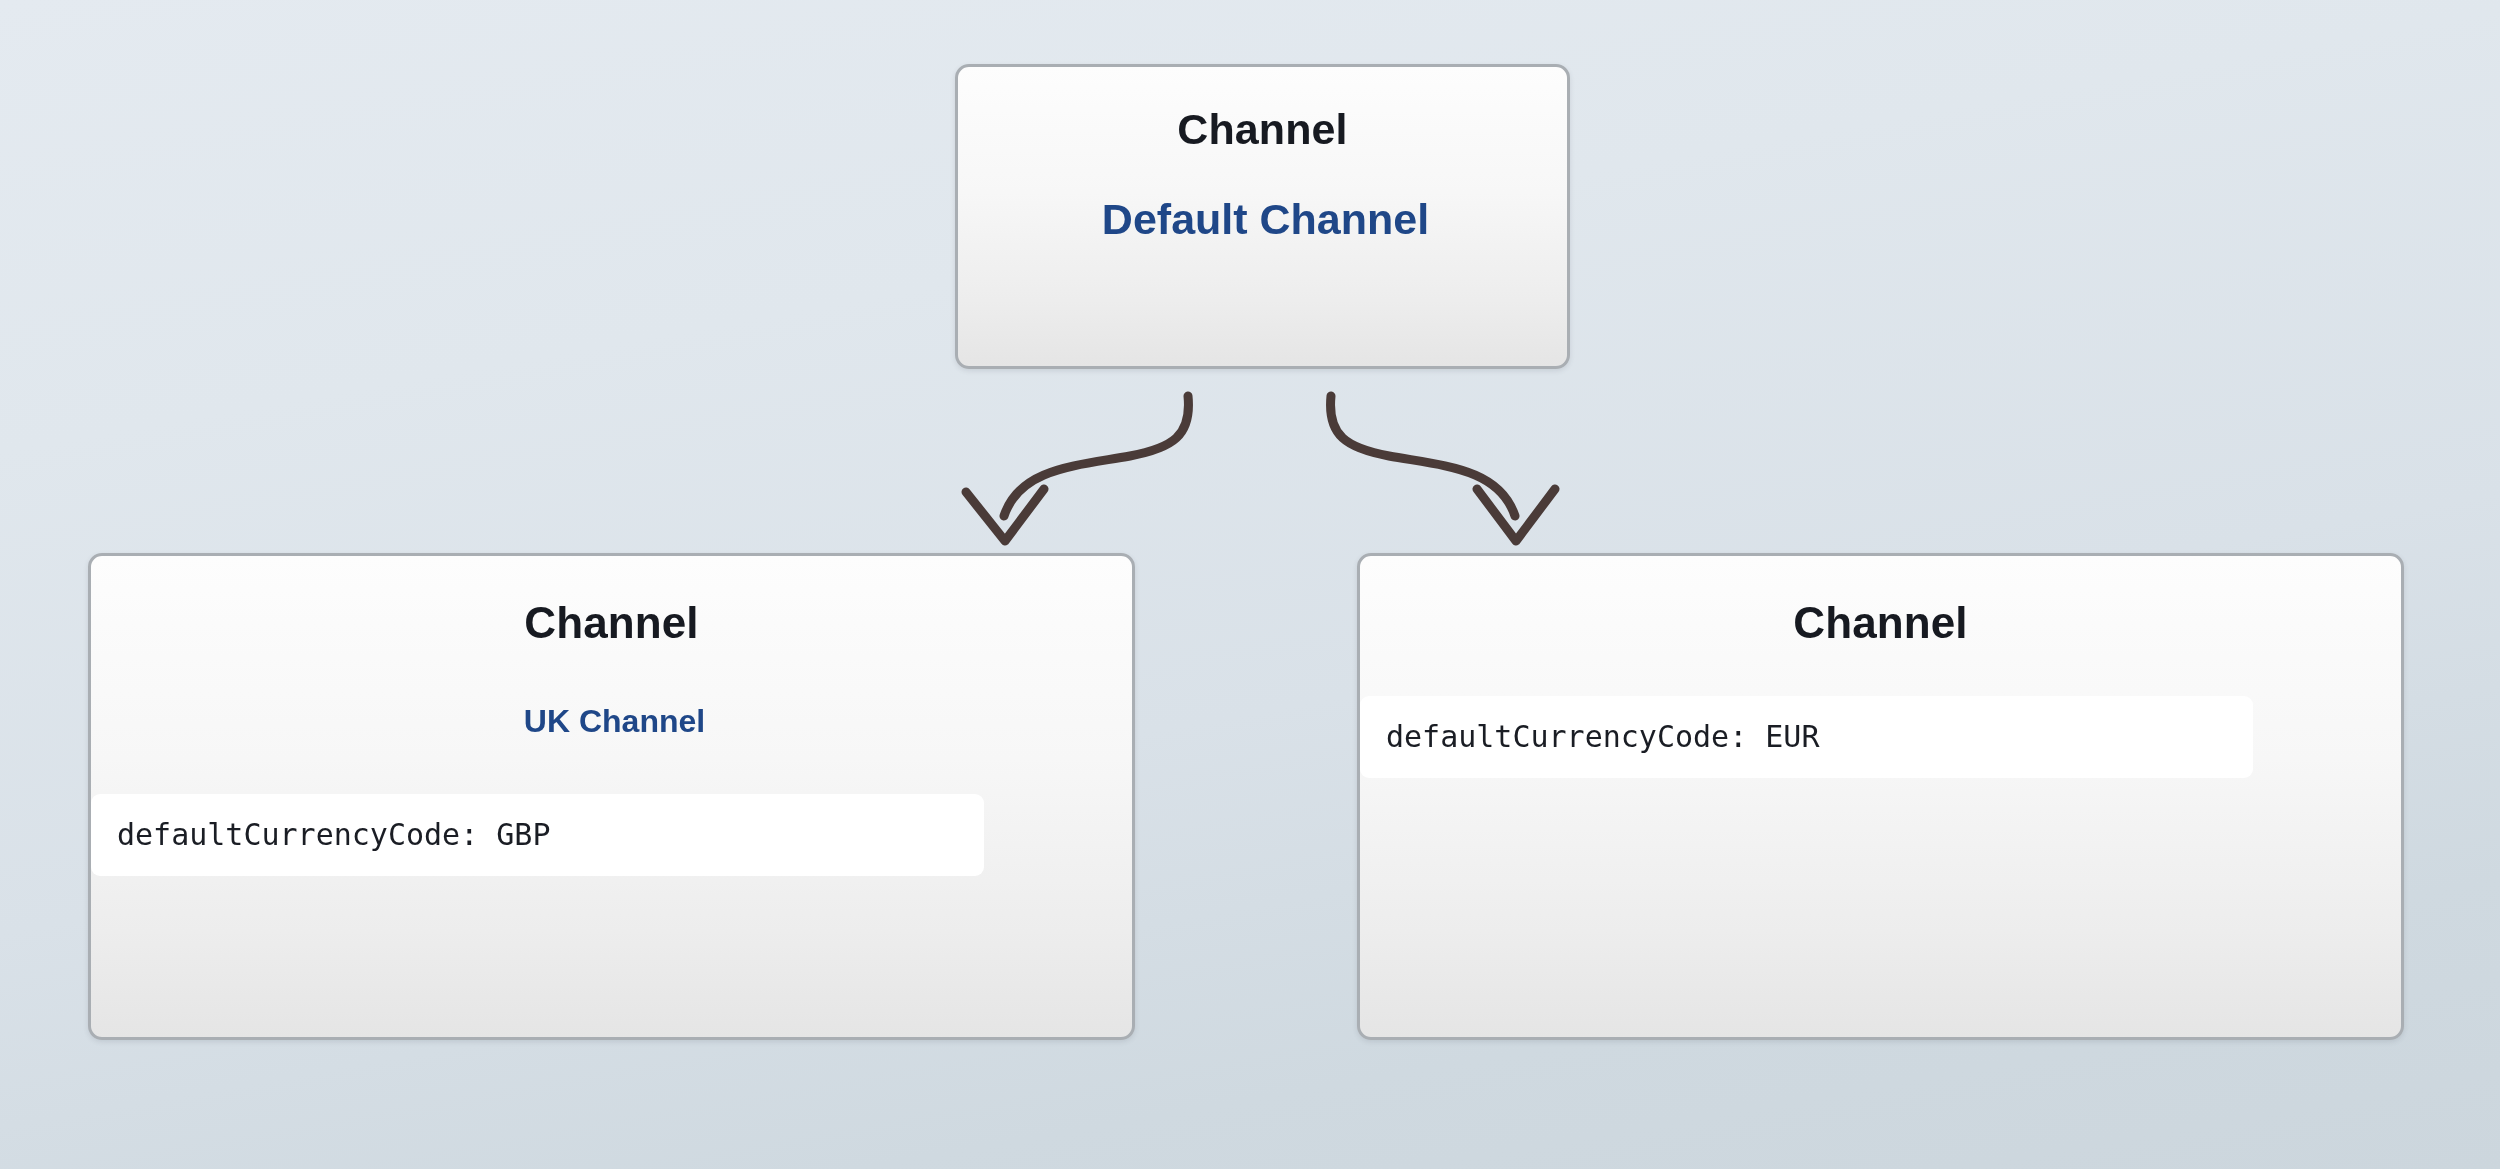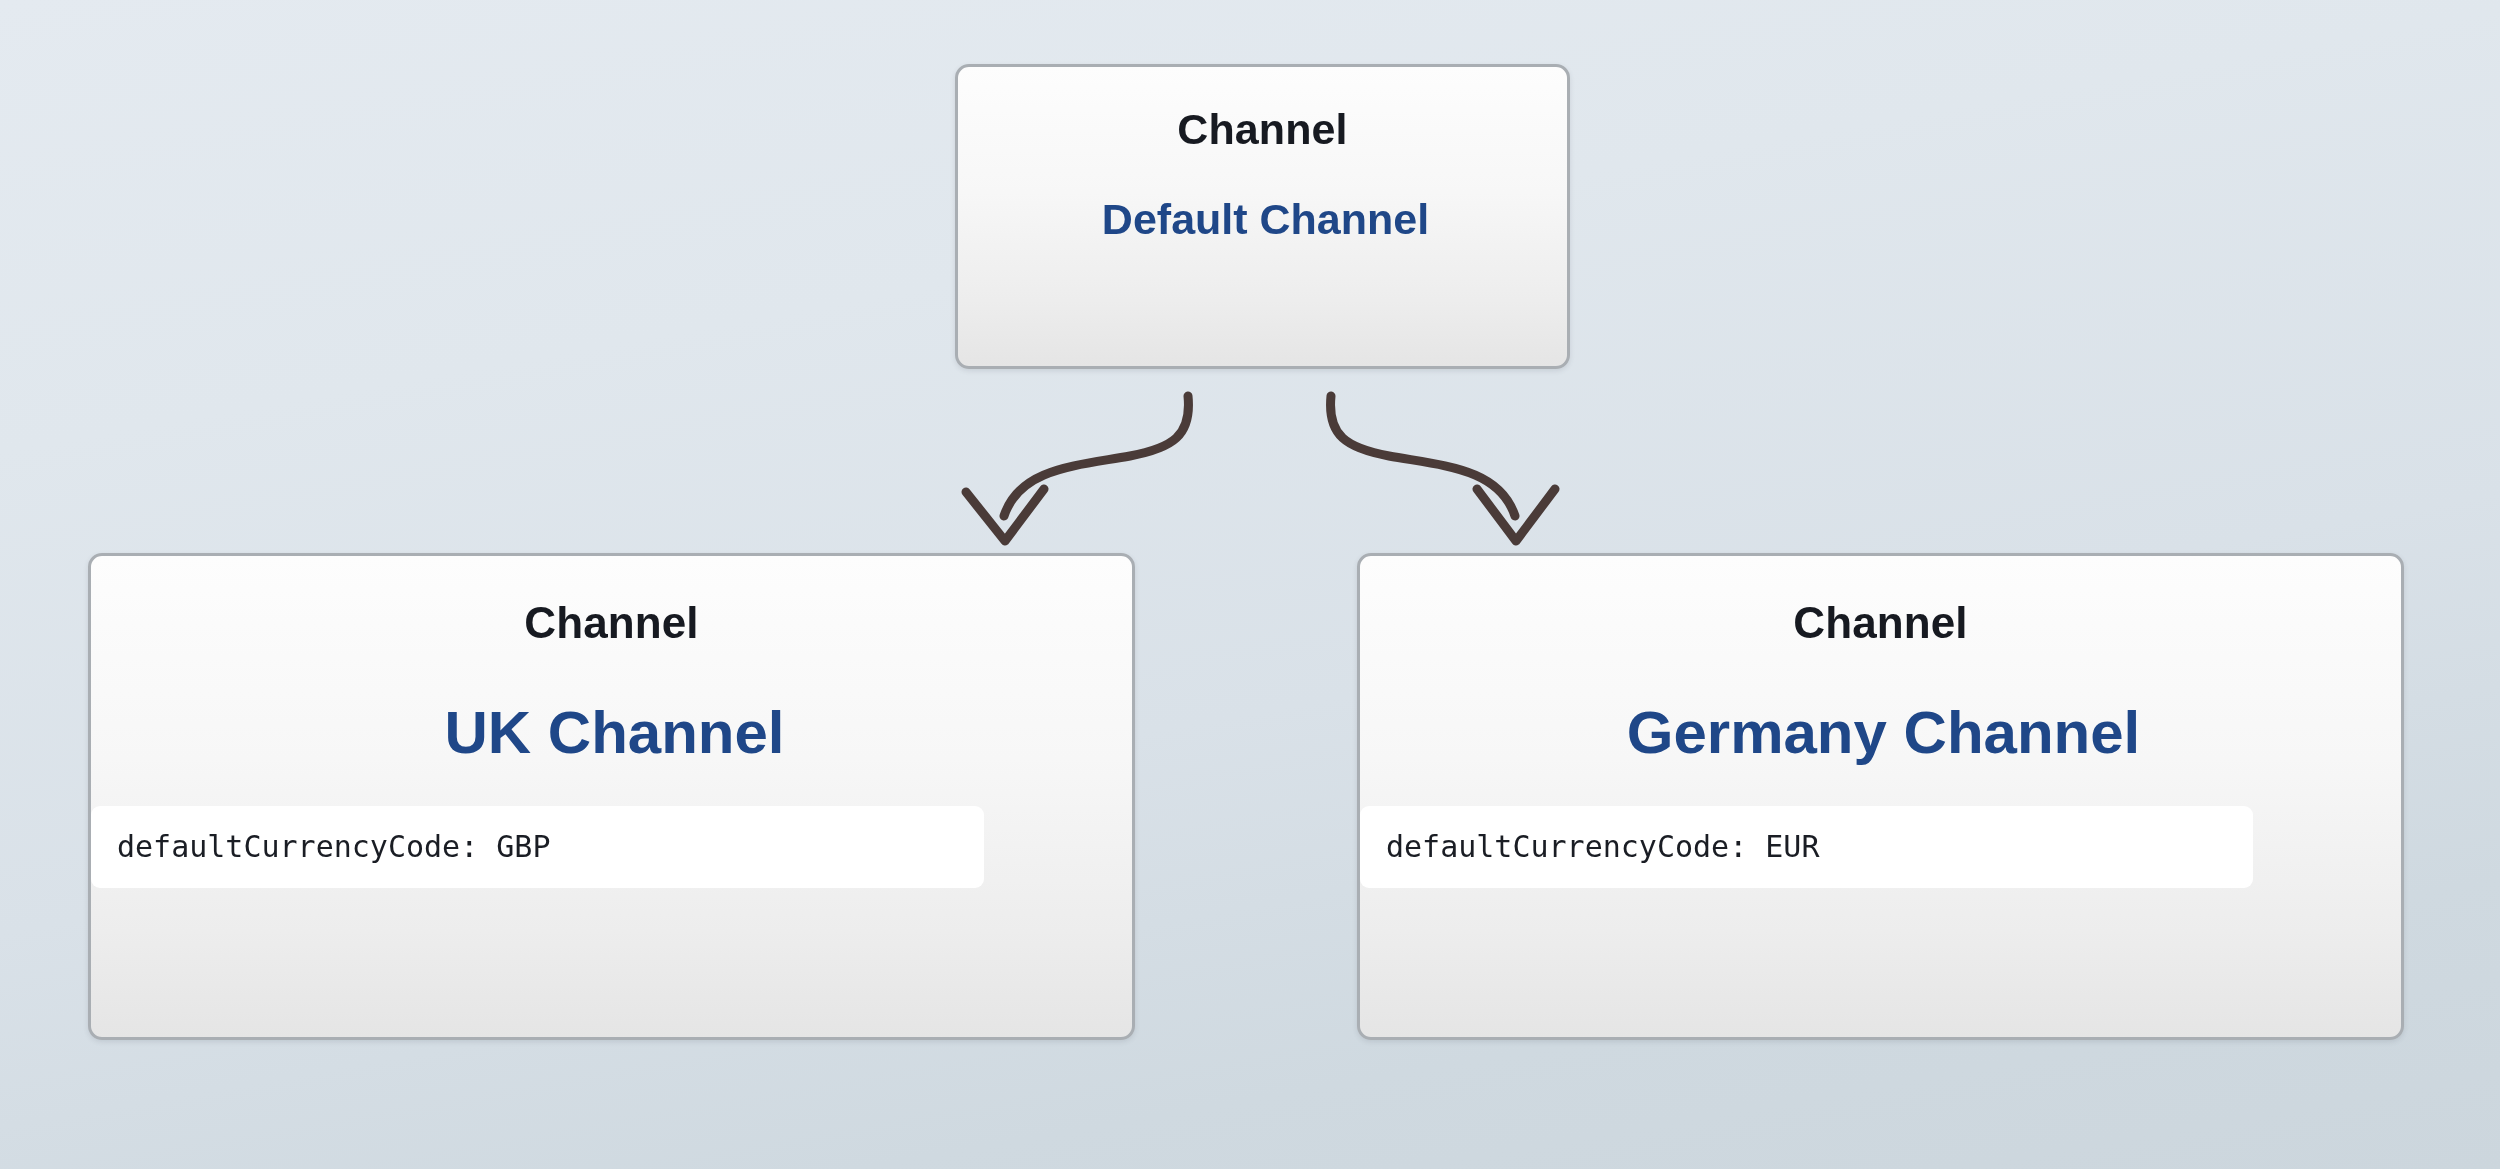--- a/index.html
+++ b/index.html
@@ -83,21 +83,21 @@
   #node-root .node-type { font-size: 43px; line-height: 52px; }
   #node-root .node-name { font-size: 43px; line-height: 52px; margin-top: 38px; }
 
   
   .node-child {
     top: 553px;
     height: 487px;
     padding-top: 40px;
   }
   .node-child .node-type { font-size: 44px; line-height: 54px; }
-  .node-child .node-name { font-size: 60px; line-height: 54px; margin-top: 56px; }
+  .node-child .node-name { font-size: 32px; line-height: 54px; margin-top: 44px; }
   .node-child .node-field {
     font-size: 30px;
     line-height: 46px;
     height: 82px;
     padding: 0 26px;
     margin-top: 46px;
   }
 
   #node-uk    { left: 88px;   width: 1047px; }
   #node-de    { left: 1357px; width: 1047px; }
@@ -131,17 +131,16 @@
   </div>
 
   <div class="node node-child" id="node-uk">
     <div class="node-type">Channel</div>
     <div class="node-name">UK Channel</div>
     <div class="node-field">defaultCurrencyCode: GBP</div>
   </div>
 
   <div class="node node-child" id="node-de">
     <div class="node-type">Channel</div>
-    <div class="node-name">Germany Channel</div>
     <div class="node-field">defaultCurrencyCode: EUR</div>
   </div>
 
 </div>
 
 </body></html>

